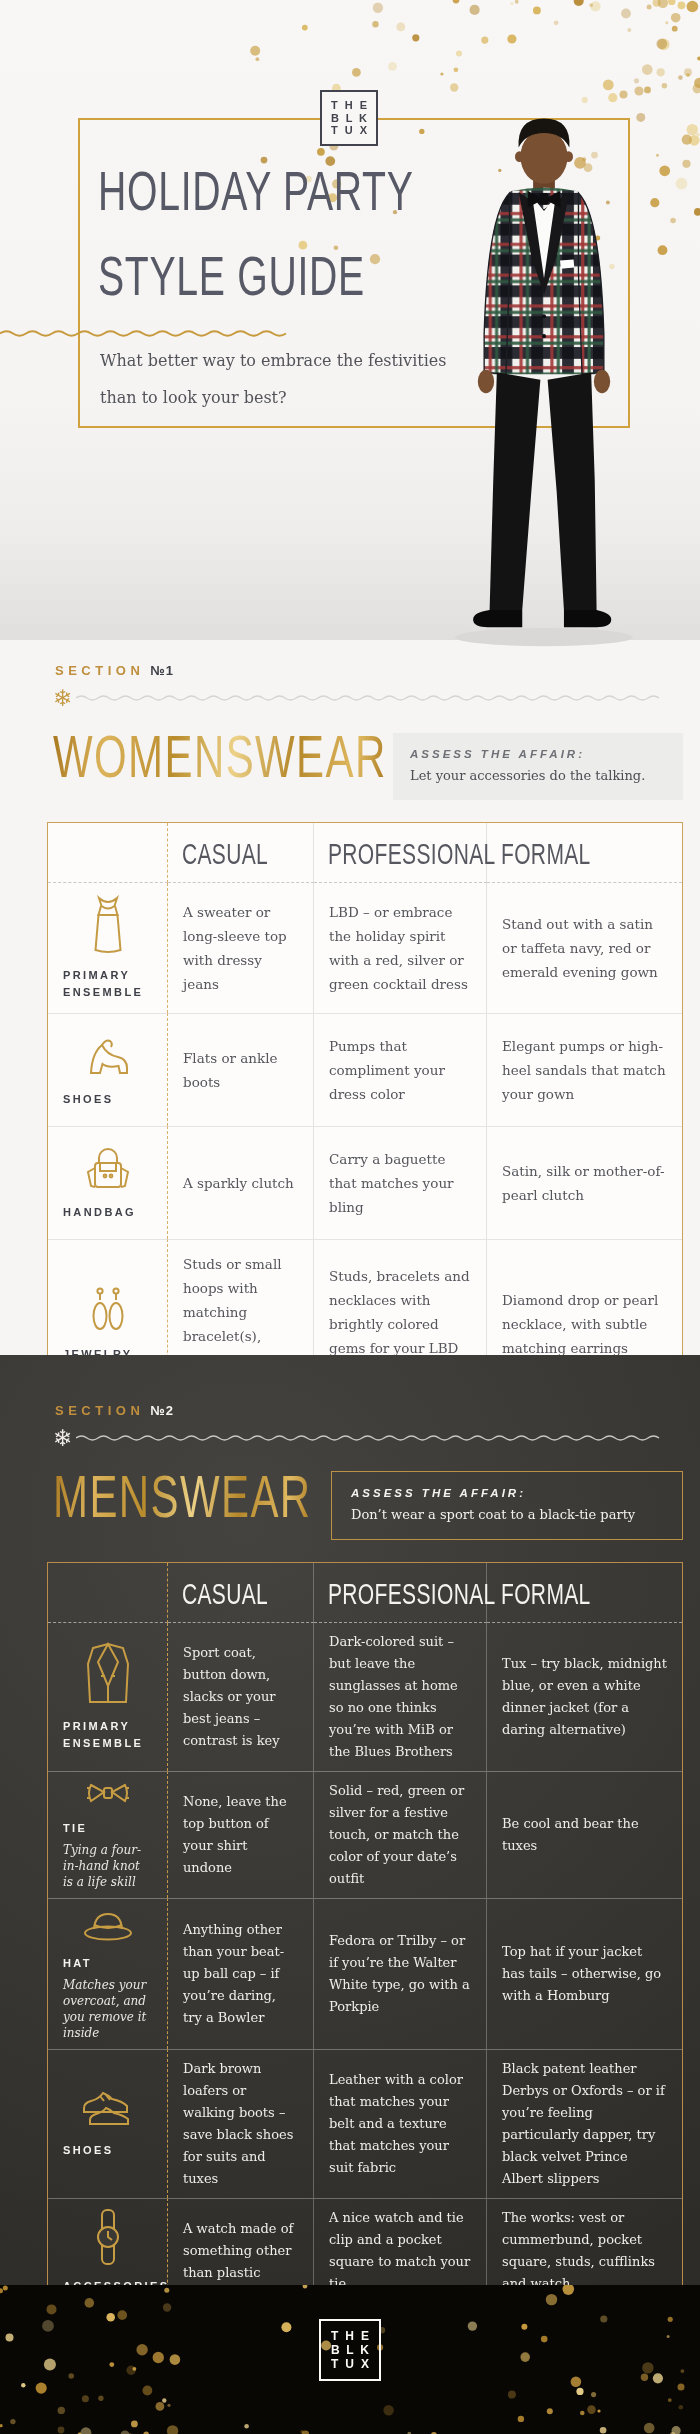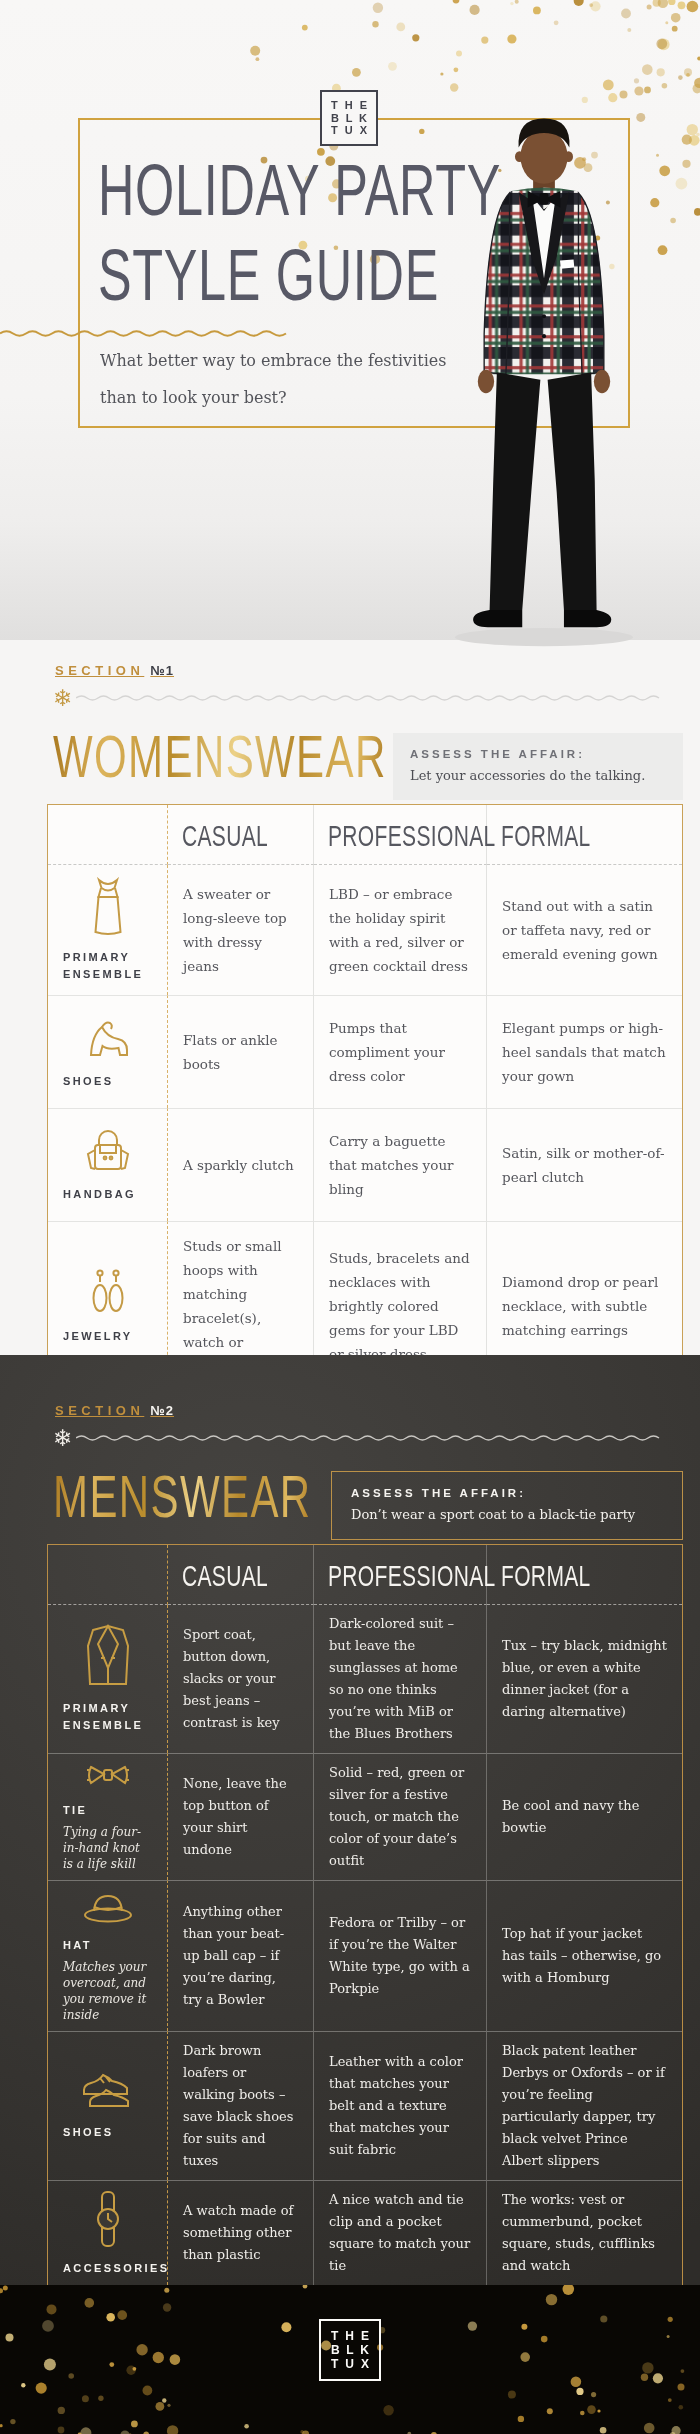--- a/index.html
+++ b/index.html
@@ -11,59 +11,59 @@
   .hero{position:relative;height:640px;background:linear-gradient(180deg,#f8f7f6 0%,#f5f4f3 62%,#efeeed 80%,#e9e8e7 100%);}
   .floor{position:absolute;left:0;top:520px;width:100%;height:120px;
          background:linear-gradient(180deg,#efeeed,#e0dfde);}
   .confetti-tr{position:absolute;top:0;right:0;}
   .gold-frame{position:absolute;left:78px;top:118px;width:548px;height:306px;border:2px solid #d0a23f;}
   .logo-box{box-sizing:border-box;display:flex;flex-direction:column;justify-content:space-between;}
   .hero-logo{position:absolute;left:320px;top:90px;width:58px;height:56px;background:#f8f7f6;
              border:2px solid #42434c;padding:8px 9px;color:#42434c;}
   .logo-row{display:flex;justify-content:space-between;font-size:11px;font-weight:bold;line-height:11px;}
   .hero-title{position:absolute;left:98px;top:148px;margin:0;font-weight:400;color:#585966;
-              font-size:72px;line-height:85px;letter-spacing:1px;}
+              font-size:56px;line-height:85px;letter-spacing:1px;}
   .gold-squiggle{position:absolute;left:0;top:327px;color:#c79a3e;}
   .intro{position:absolute;left:100px;top:342px;font-family:"DejaVu Serif",serif;
          font-size:16px;line-height:37px;color:#53545a;}
   .man{position:absolute;left:408px;top:100px;width:272px;height:563px;}
   
   .guide{position:relative;box-sizing:border-box;padding:0 17px 0 47px;}
   .guide.light{height:715px;background:linear-gradient(180deg,#eaе9e8 0%,#f2f1f0 8%,#fbfaf9 45%);}
   .guide.dark{height:930px;color:#f2f0ec;
       background:radial-gradient(120% 90% at 35% 18%, #454340 0%, #393734 55%, #2e2c29 100%);}
-  .kicker{margin-left:8px;font-size:13px;font-weight:bold;letter-spacing:4.5px;color:#c08f3d;text-decoration:underline;}
+  .kicker{margin-left:8px;font-size:13px;font-weight:bold;letter-spacing:4.5px;color:#c08f3d;}
   .light .kicker{padding-top:23px;}
   .dark .kicker{padding-top:48px;}
   .k-num{letter-spacing:1px;margin-left:6px;}
   .light .k-num{color:#3d3e46;}
   .dark .k-num{color:#f6f4f0;}
   .rule-row{display:flex;align-items:center;margin:8px 0 0 6px;}
   .snowflake{font-size:23px;line-height:24px;margin-right:4px;}
   .light .snowflake{color:#c49a45;}
   .dark .snowflake{color:#efece7;}
   .light .wave{color:#d5d4d3;}
   .dark .wave{color:#c9c7c3;}
   .section-head{display:flex;justify-content:space-between;align-items:flex-start;margin-top:16px;}
   .glitter-wrap{flex:none;width:336px;margin-left:6px;}
   .dark .glitter-wrap{width:272px;}
   .glitter{margin:0;font-size:60px;line-height:62px;font-weight:400;letter-spacing:2px;
      background:linear-gradient(100deg,#a9781f 0%,#dcb45c 16%,#b98c2c 36%,#ecd187 54%,#b5872a 72%,#dfb961 90%,#a9781f 100%);
      -webkit-background-clip:text;background-clip:text;color:transparent;}
   .assess{flex:none;box-sizing:border-box;}
   .light .assess{width:290px;background:#ececeb;padding:15px 17px 17px;margin-top:7px;}
   .dark .assess{width:352px;border:1px solid #bb9148;padding:15px 19px 17px;margin-top:5px;}
-  .assess-label{font-size:11.5px;font-weight:bold;letter-spacing:3px;}
+  .assess-label{font-size:11.5px;font-weight:bold;letter-spacing:3px;font-style:italic;}
   .light .assess-label{color:#6f7076;}
   .dark .assess-label{color:#f6f4f0;}
   .assess-text{margin-top:8px;font-family:"DejaVu Serif",serif;font-size:13px;}
   .light .assess-text{color:#4c4d53;}
   .dark .assess-text{color:#f3f1ed;}
   
-  .style-table{margin-top:4px;display:grid;grid-template-columns:120px 146px 173px auto;}
+  .style-table{margin-top:22px;display:grid;grid-template-columns:120px 146px 173px auto;}
   .light .style-table{border:1px solid #c9a157;background:#fdfcfb;}
   .dark .style-table{border:1px solid #b98d45;}
   .style-table .th{min-height:57px;display:flex;align-items:center;padding:2px 14px 0;}
   .th .cond{font-size:30px;letter-spacing:.5px;}
   .light .th{color:#56575f;}
   .dark .th{color:#f5f3ef;}
   .light .hdr{border-bottom:1px dashed #c9c9c7;}
   .dark .hdr{border-bottom:1px dashed rgba(244,242,238,.55);}
   .light .c0{border-right:1px dashed #d9b26a;}
   .dark .c0{border-right:1px dashed rgba(205,158,74,.95);}
@@ -393,21 +393,21 @@
               <path d="M6 5 L19 12 L6 21 q-4 -8 0 -16 Z"></path>
               <path d="M40 5 L27 12 L40 21 q4 -8 0 -16 Z"></path>
               <rect x="19" y="8" width="8" height="10" rx="2"></rect>
               <path d="M2 8 h3 M2 18 h3 M41 8 h3 M41 18 h3"></path>
             </svg></span>
           <span class="row-label">TIE</span>
           <span class="row-note">Tying a four-in-hand knot is a life skill</span>
         </div>
         <div class="cell c1 rt">None, leave the top button of your shirt undone</div>
         <div class="cell c2 rt">Solid – red, green or silver for a festive touch, or match the color of your date’s outfit</div>
-        <div class="cell c3 rt">Be cool and navy the bowtie</div>
+        <div class="cell c3 rt">Be cool and bear the tuxes</div>
         <div class="cell icon-cell c0 rt">
           <span class="icon"><svg width="54" height="36" viewBox="0 0 54 36" fill="none" stroke="currentColor" stroke-width="2">
               <path d="M13 22 q1 -15 14 -15 q13 0 14 15"></path>
               <path d="M13 18 q14 6 28 0"></path>
               <ellipse cx="27" cy="26" rx="23" ry="6.5"></ellipse>
             </svg></span>
           <span class="row-label">HAT</span>
           <span class="row-note">Matches your overcoat, and you remove it inside</span>
         </div>
         <div class="cell c1 rt">Anything other than your beat-up ball cap – if you’re daring, try a Bowler</div>

